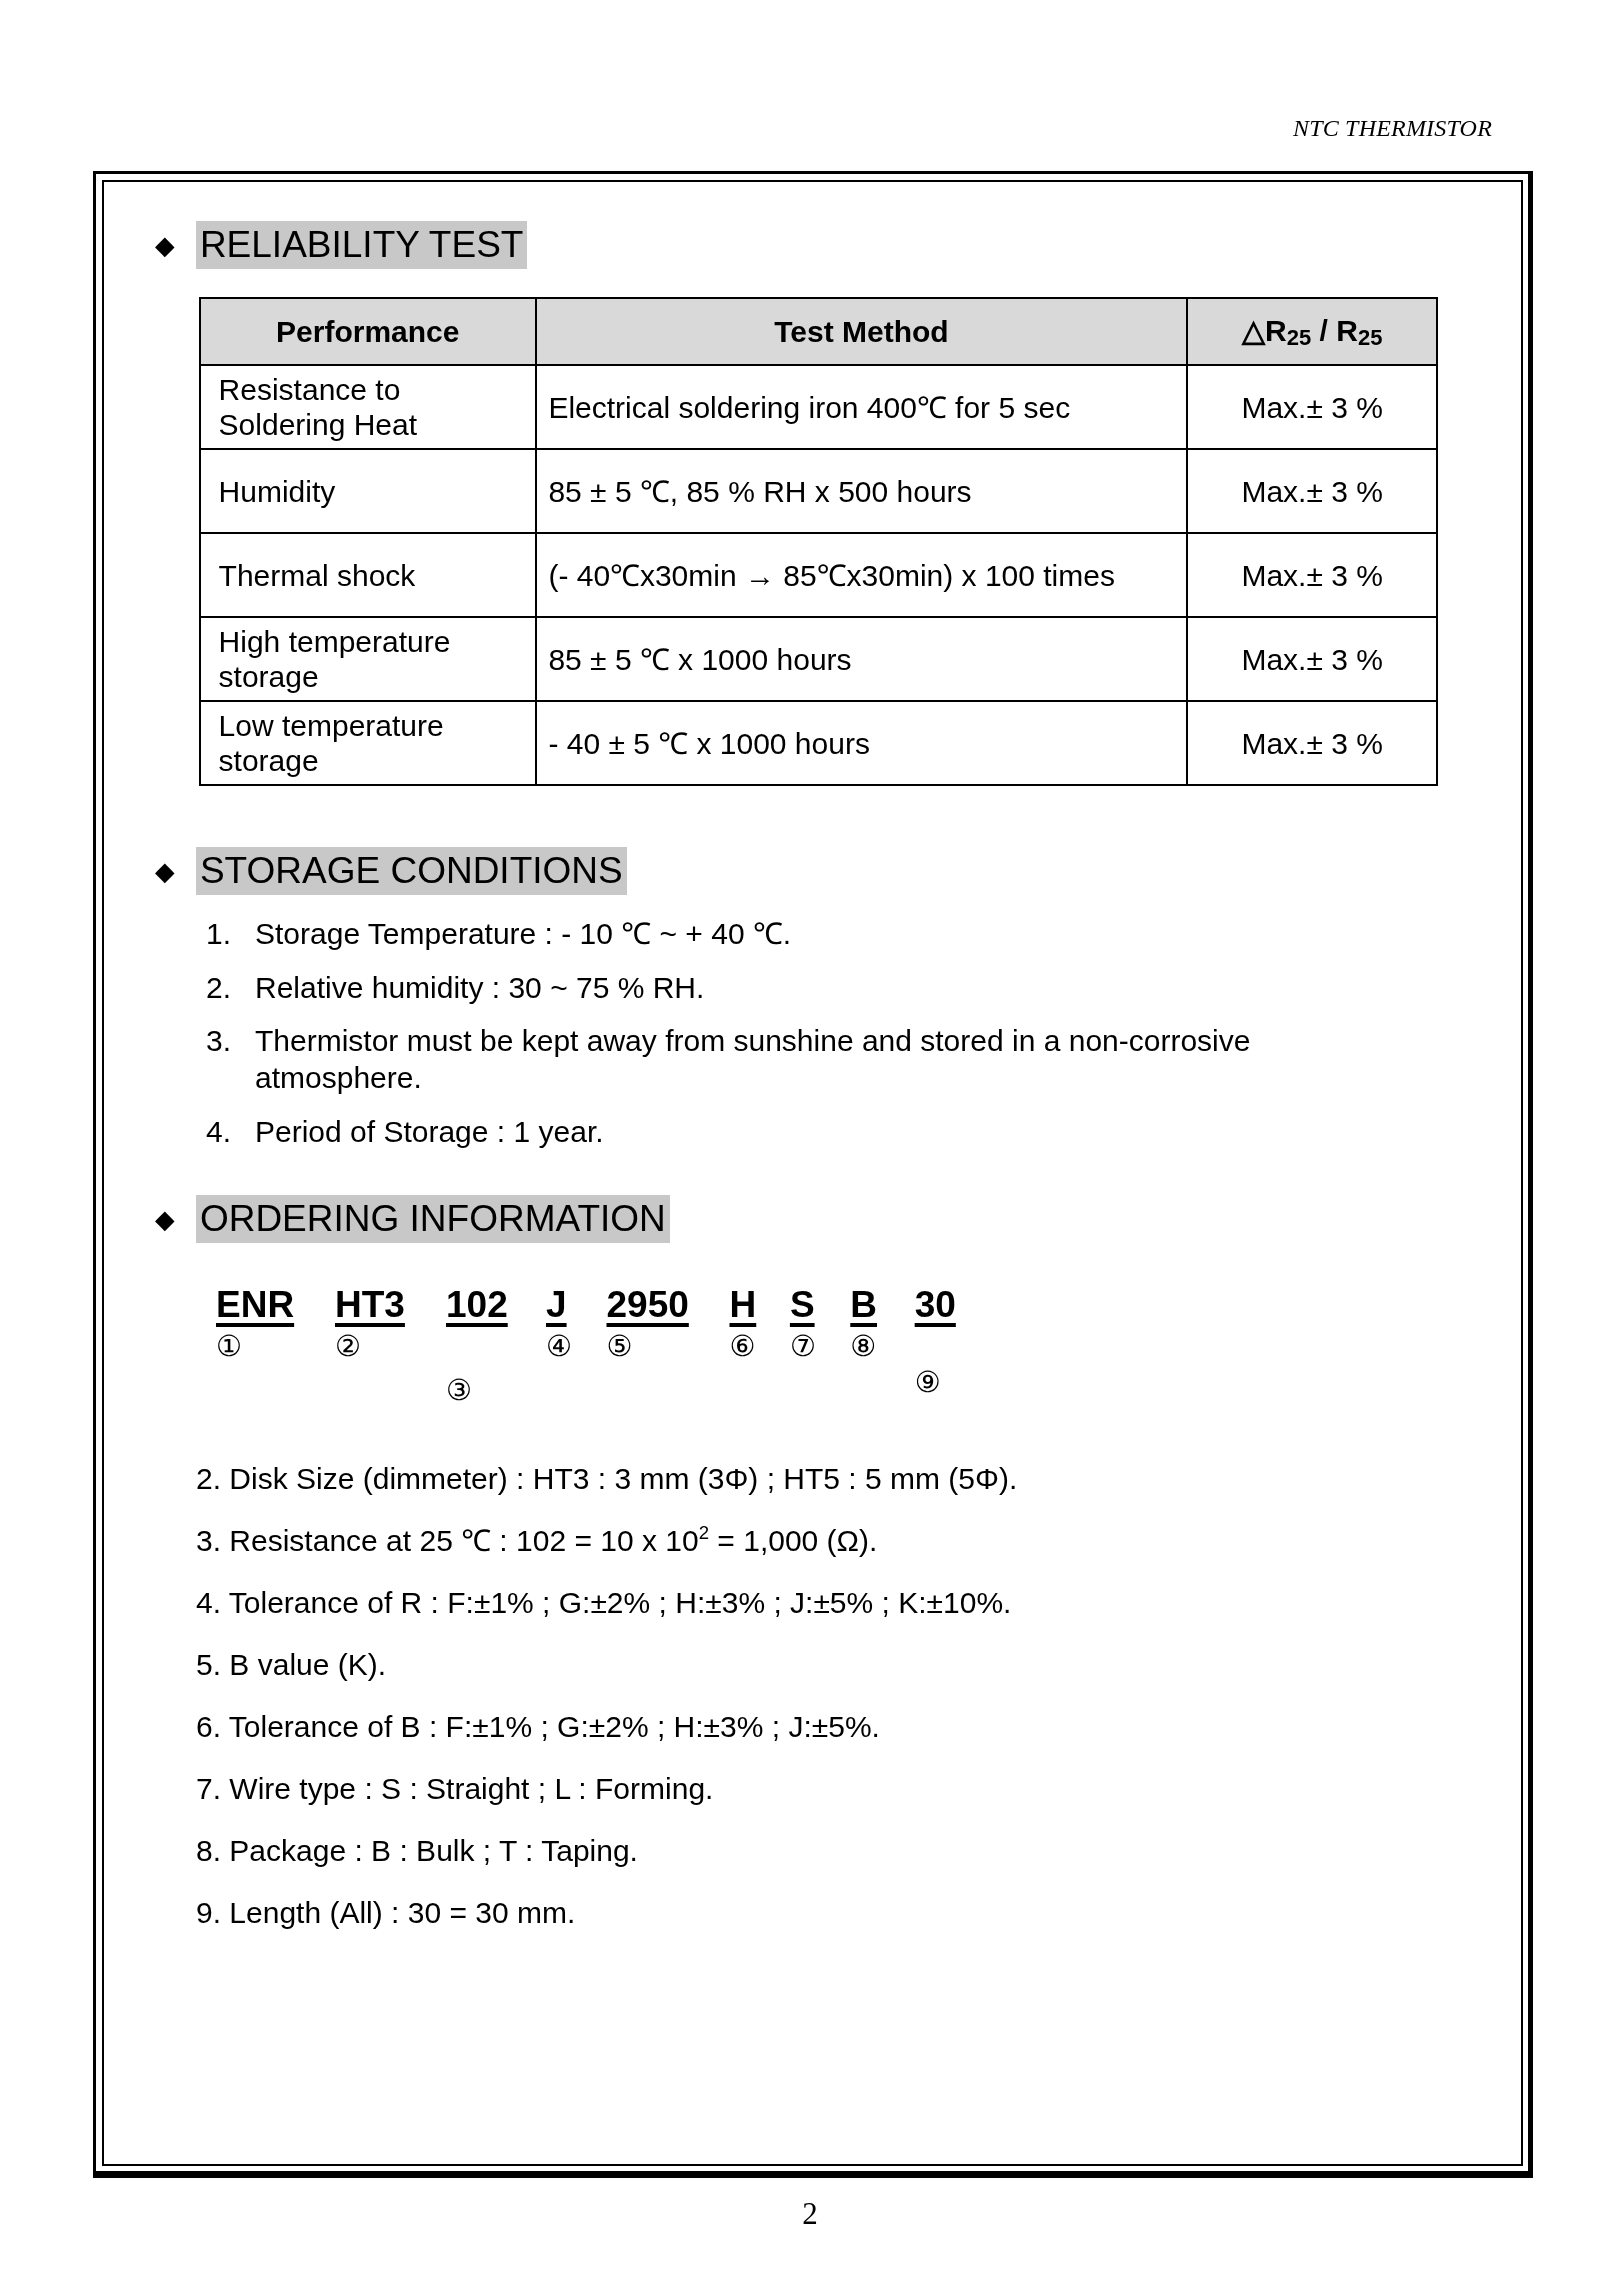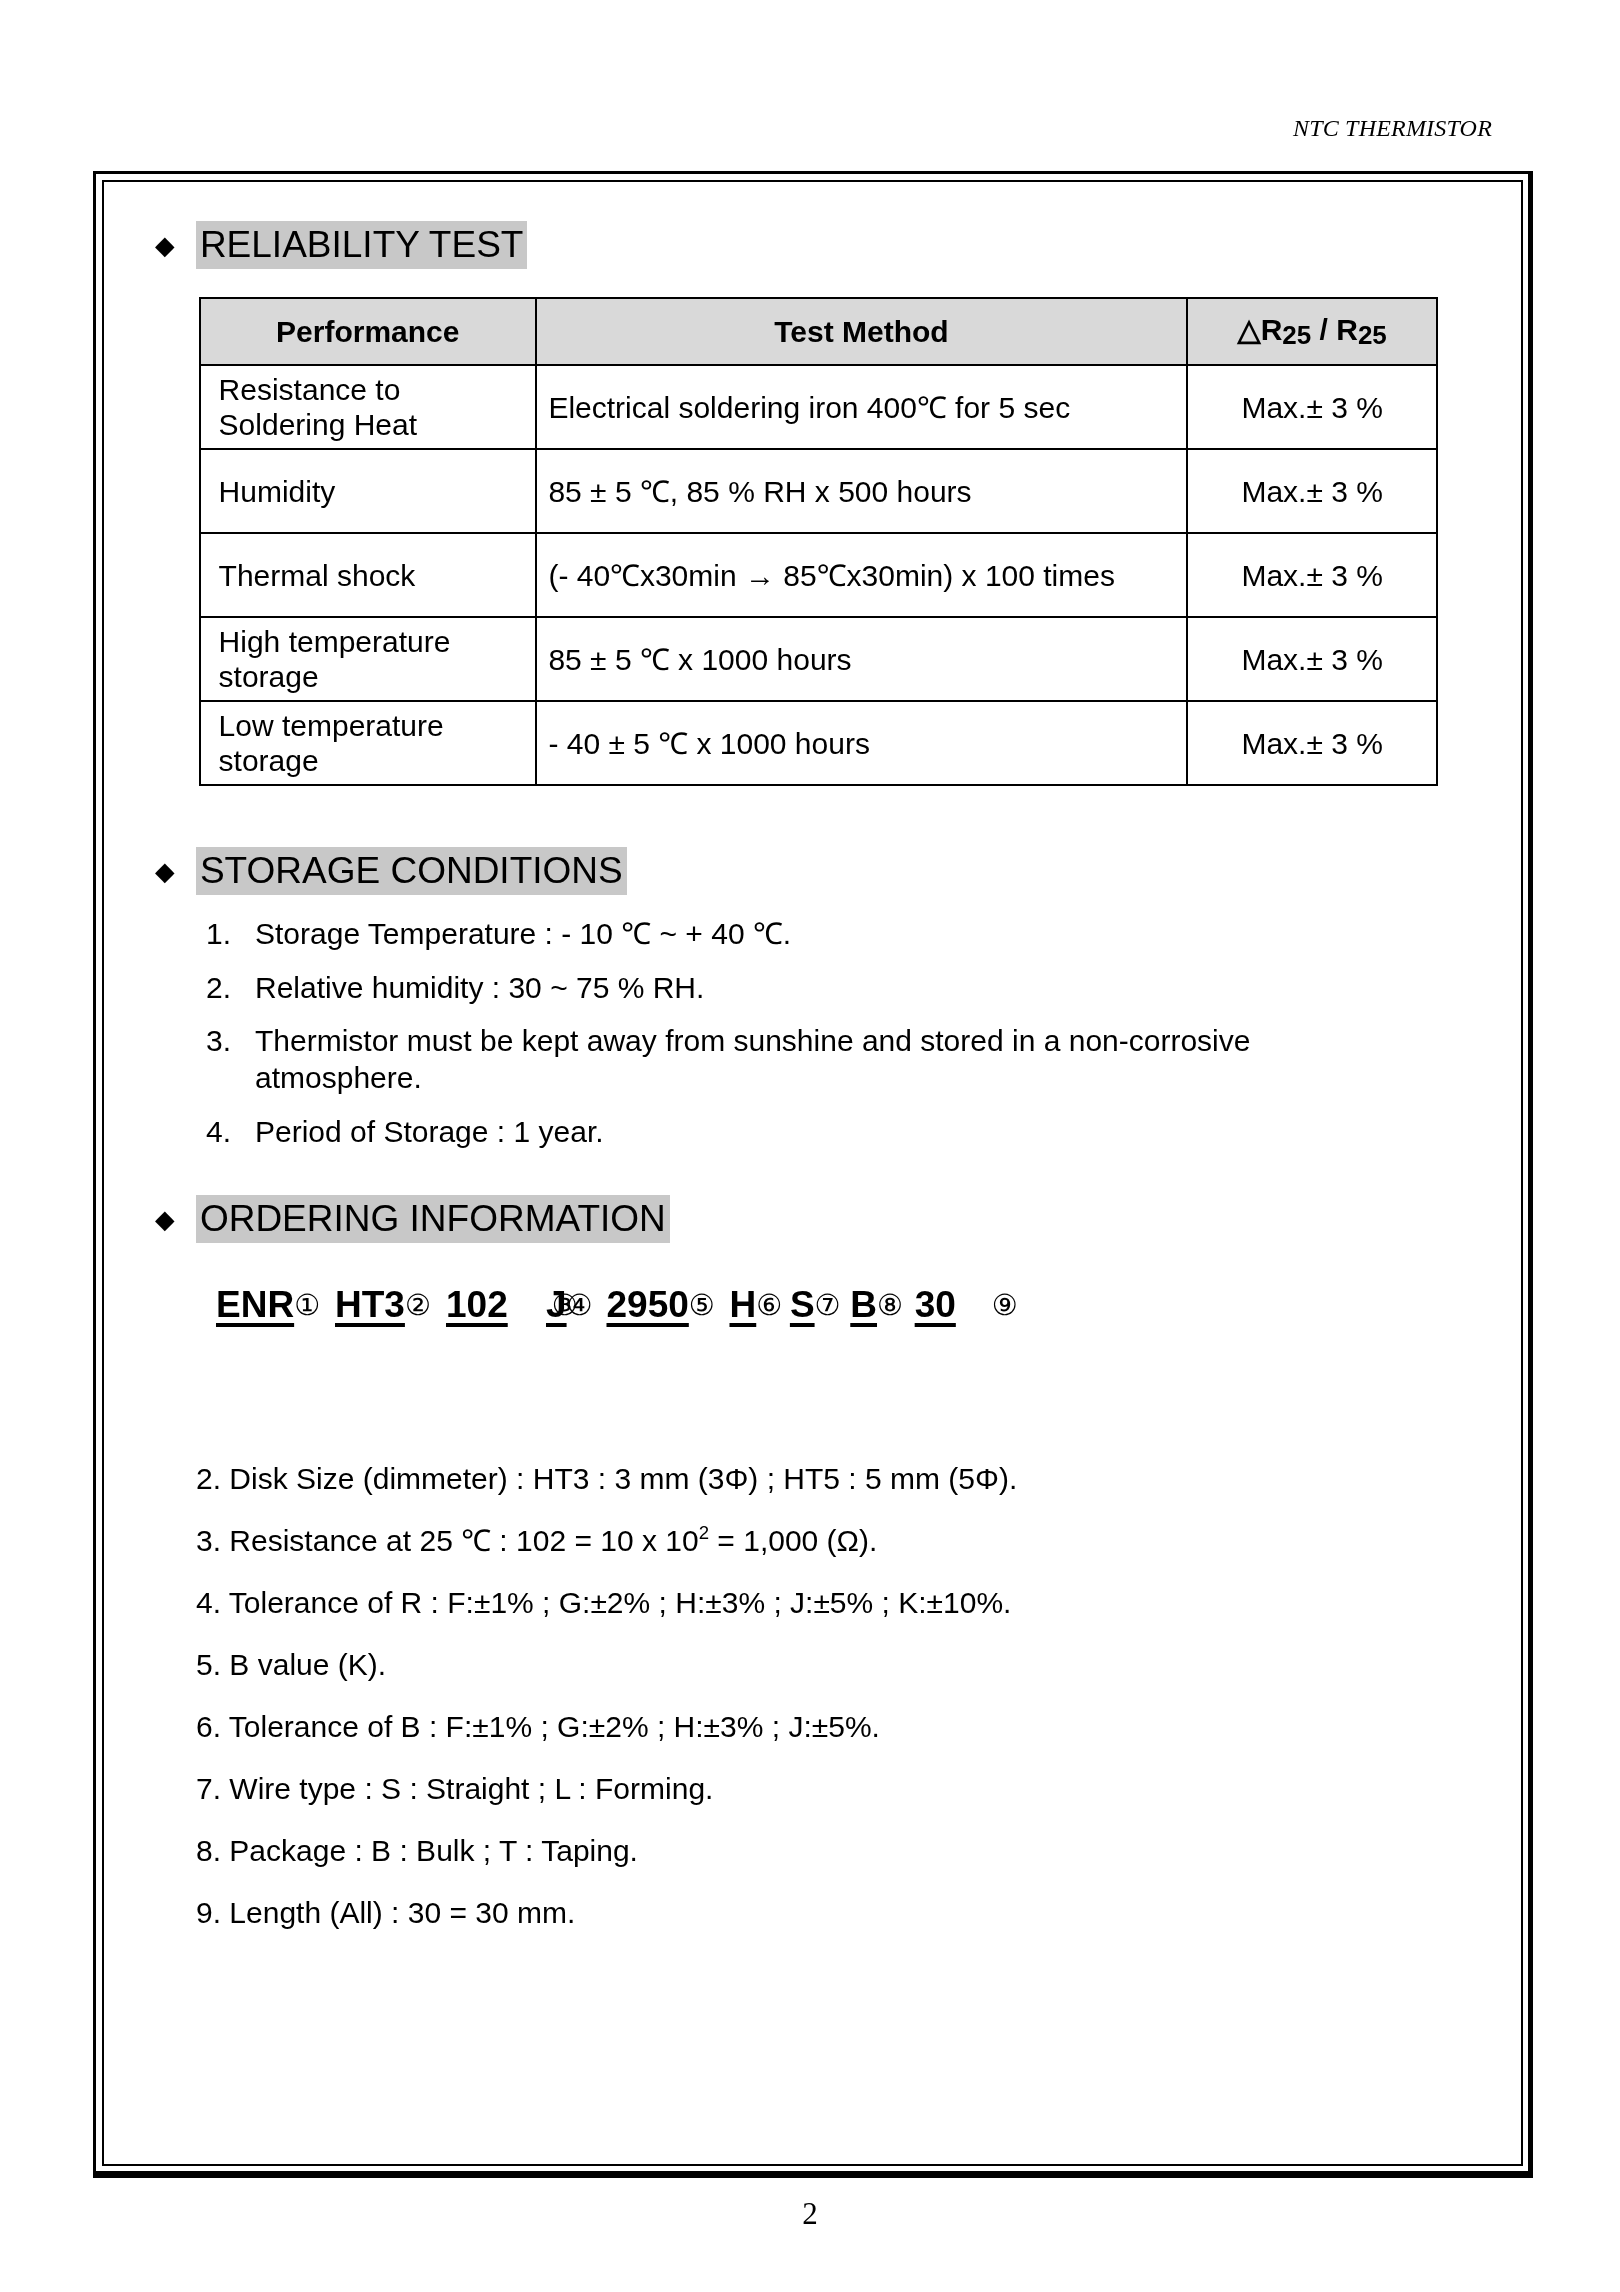--- a/index.html
+++ b/index.html
@@ -34,31 +34,31 @@
       border-collapse: collapse; font-size: 30px;
     }
     table.rel th, table.rel td { border: 2.9px solid #000; }
     table.rel th {
       background: #d9d9d9; font-weight: bold; height: 63px; text-align: center; font-size: 30px;
     }
     table.rel td { height: 80px; vertical-align: middle; line-height: 35px; }
     table.rel td.perf { padding-left: 17.6px; width: 315px; border-radius: 12px; }
     table.rel td.method { padding-left: 11.8px; width: 637px; }
     table.rel td.delta { text-align: center; }
-    sub.s { font-size: 26px; vertical-align: -3.9px; }
+    sub.s { font-size: 22px; vertical-align: -3.9px; }
     ol.storage {
       position: absolute; left: 206px; top: 915px; margin: 0; padding: 0; list-style: none;
       font-size: 30px; width: 1196px;
     }
     ol.storage li { display: flex; margin-bottom: 16.7px; line-height: 37px; }
     ol.storage li .num { width: 49px; flex: none; }
     .code-row {
       position: absolute; left: 216px; top: 1282px; display: flex; align-items: flex-start;
     }
-    .code-item { display: flex; flex-direction: row; align-items: center; margin-right: 0; }
+    .code-item { display: flex; flex-direction: column; align-items: flex-start; margin-right: 0; }
     .code-item .code {
       font-weight: bold; font-size: 37px; text-decoration: underline;
       text-decoration-thickness: 3.9px; text-underline-offset: 5.9px; line-height: 45px;
     }
     .code-item .idx { font-size: 29px; line-height: 35px; margin-top: 2px; }
     ul.defs {
       position: absolute; left: 196px; top: 1460px; margin: 0; padding: 0; list-style: none;
       font-size: 30px;
     }
     ul.defs li { height: 62px; line-height: 37px; }

